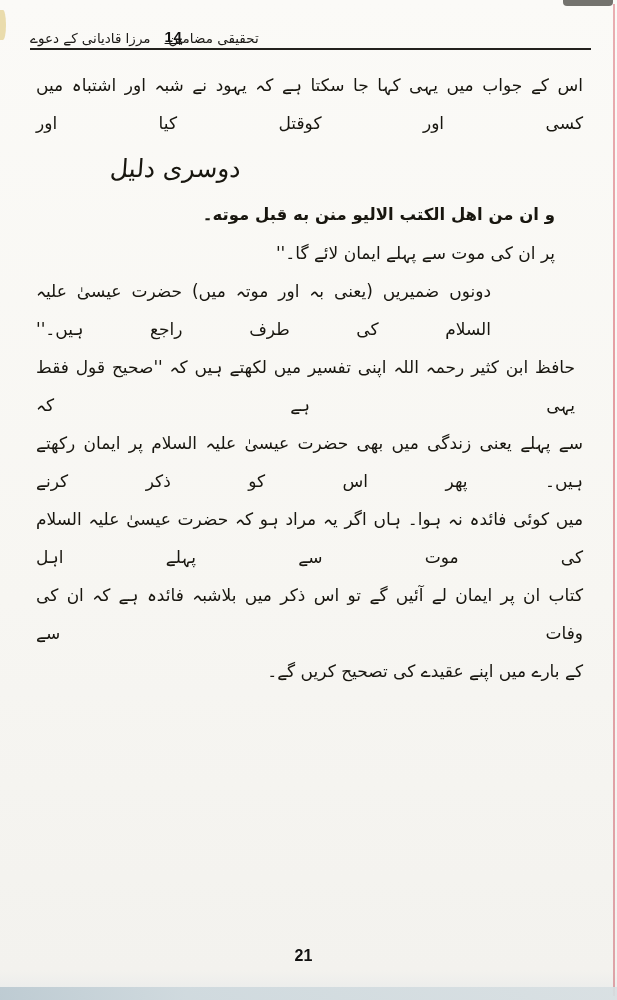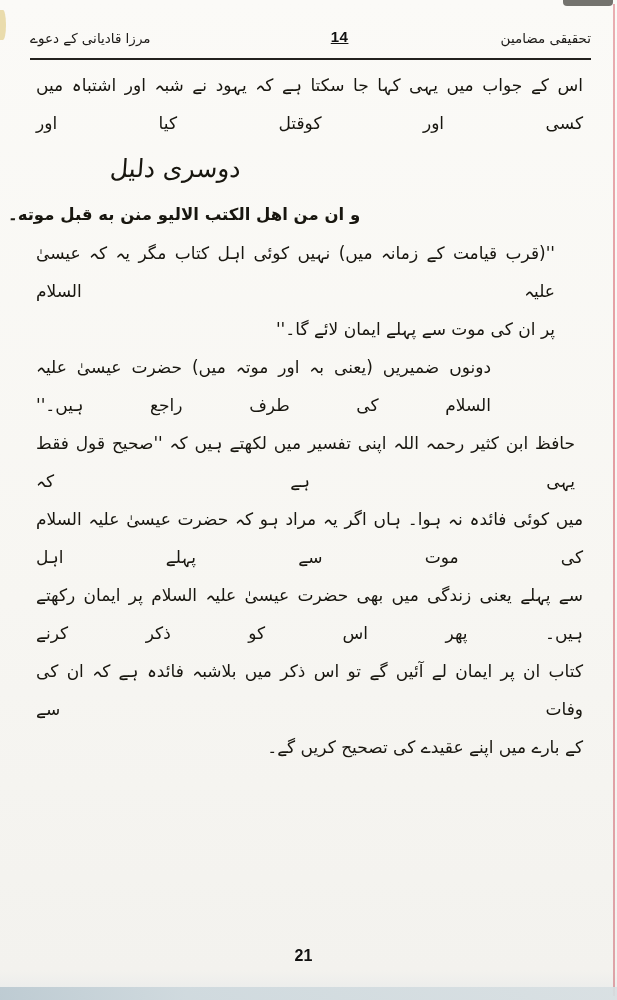--- a/index.html
+++ b/index.html
@@ -16,23 +16,23 @@
   
   .artifact{position:absolute;pointer-events:none;}
   .art-top-smudge{left:563px;top:0;width:50px;height:6px;background:#5c5a56;border-radius:0 0 4px 4px;opacity:.85;}
   .art-right-line{right:2px;top:4px;width:2px;height:992px;background:linear-gradient(180deg,#e59aa0 0%,#e0868d 40%,#d98f96 100%);opacity:.8;}
   .art-left-spot{left:0;top:10px;width:6px;height:30px;background:#e6d49a;border-radius:0 60% 60% 0;opacity:.8;}
   .art-bottom-band{left:0;bottom:0;width:617px;height:13px;background:linear-gradient(90deg,#b9c8d0 0%,#cdd8dd 30%,#d7dfe2 100%);opacity:.9;}
 
   
   .header{
     position:absolute;top:28px;left:30px;right:26px;
-    display:flex;align-items:flex-end;justify-content:space-between;
+    display:flex;align-items:flex-end;
     border-bottom:2.5px solid #23211e;
-    padding-bottom:13px;
+    padding-bottom:3px;
   }
   .header .side-title{
     font-size:13.5px;direction:rtl;white-space:nowrap;color:#1c1a17;
     transform:translateY(1px);
   }
   .header .page-no-top{
     font-family:"Liberation Sans","DejaVu Sans",sans-serif;
     font-weight:bold;font-size:15px;letter-spacing:.5px;color:#111;
     transform:translateX(14px);
     text-decoration:underline;
@@ -53,21 +53,21 @@
     white-space:normal;
     text-align:justify;
     text-align-last:justify;
     word-spacing:1px;
   }
   .tl.ind-sm{padding-right:8px;}
   .tl.ind-lg{padding-right:92px;}
   .tl.arabic{font-size:16.5px;letter-spacing:.3px;}
   .tl.bold-ar{
     font-weight:bold;font-size:16.5px;white-space:nowrap;
-    text-align:left;padding-left:0;padding-right:0;
+    text-align:right;padding-left:0;padding-right:0;
     transform:translateX(-28px); 
   }
   .tl.centered{
     text-align:right;white-space:nowrap;transform:translateX(-28px);
   }
   .tl.heading{
     font-size:25px;line-height:54px;height:54px;
     padding-left:74px;text-align:left;
     white-space:nowrap;font-weight:500;
     letter-spacing:.5px;
@@ -98,26 +98,25 @@
   <div class="header">
     <div class="side-title">مرزا قادیانی کے دعوے</div>
     <div class="page-no-top">14</div>
     <div class="side-title">تحقیقی مضامین</div>
   </div>
 
   <div class="body-text">
     <div class="tl just">اس کے جواب میں یہی کہا جا سکتا ہے کہ یہود نے شبہ اور اشتباہ میں کسی اور کوقتل کیا اور</div>
     <div class="tl heading"><span>دوسری دلیل</span></div>
     <div class="tl bold-ar">و ان من اهل الكتب الاليو منن به قبل موته۔</div>
-    <div class="tl just quote-end">''(قرب قیامت کے زمانہ میں) نہیں کوئی اہل کتاب مگر یہ کہ عیسیٰ علیہ السلام</div>
     <div class="tl centered">پر ان کی موت سے پہلے ایمان لائے گا۔''</div>
     <div class="tl just ind-lg">دونوں ضمیریں (یعنی بہ اور موتہ میں) حضرت عیسیٰ علیہ السلام کی طرف راجع ہیں۔''</div>
     <div class="tl just ind-sm">حافظ ابن کثیر رحمہ اللہ اپنی تفسیر میں لکھتے ہیں کہ ''صحیح قول فقط یہی ہے کہ</div>
+    <div class="tl just">سے پہلے یعنی زندگی میں بھی حضرت عیسیٰ علیہ السلام پر ایمان رکھتے ہیں۔ پھر اس کو ذکر کرنے</div>
     <div class="tl just">میں کوئی فائدہ نہ ہوا۔ ہاں اگر یہ مراد ہو کہ حضرت عیسیٰ علیہ السلام کی موت سے پہلے اہل</div>
-    <div class="tl just">سے پہلے یعنی زندگی میں بھی حضرت عیسیٰ علیہ السلام پر ایمان رکھتے ہیں۔ پھر اس کو ذکر کرنے</div>
     <div class="tl just">کتاب ان پر ایمان لے آئیں گے تو اس ذکر میں بلاشبہ فائدہ ہے کہ ان کی وفات سے</div>
     <div class="tl endline">کے بارے میں اپنے عقیدے کی تصحیح کریں گے۔</div>
 
   </div>
 
   <div class="footer">
     <span class="page-no-bottom">21</span>
   </div>
 
 </div>

